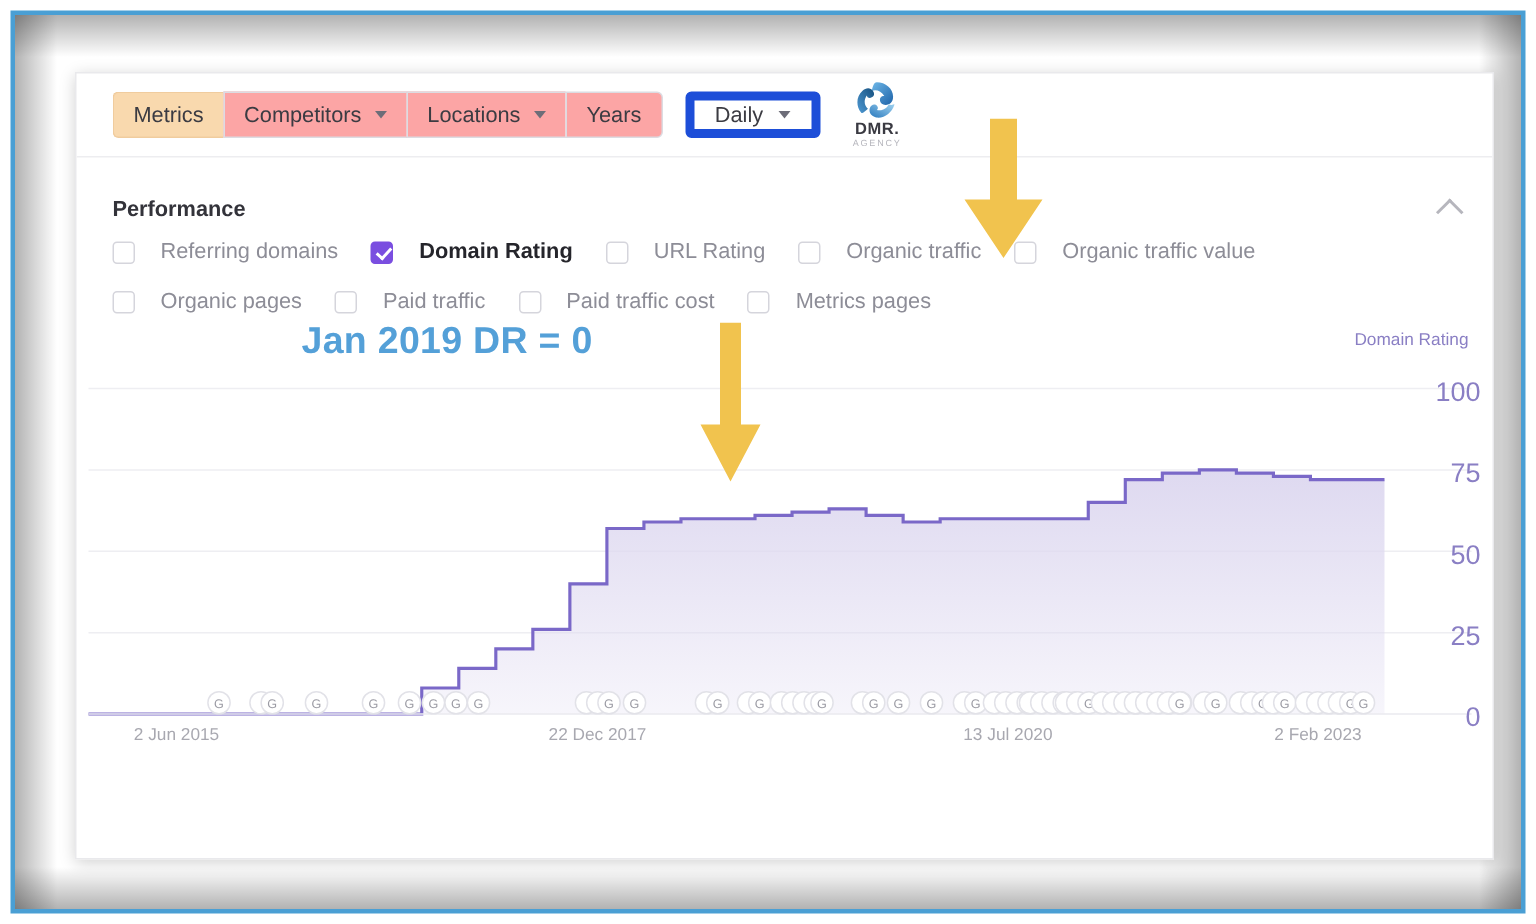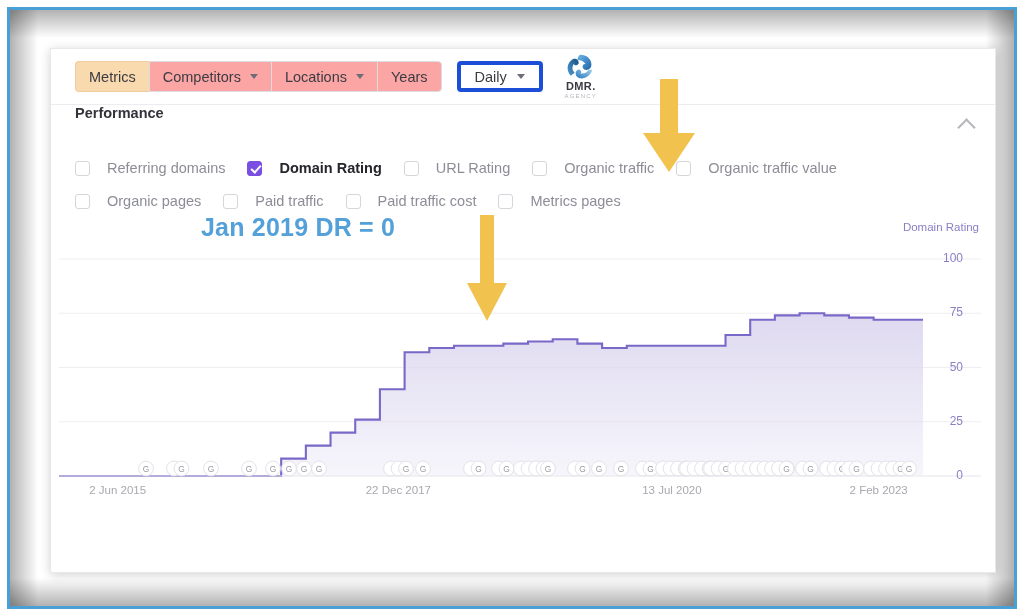--- a/index.html
+++ b/index.html
@@ -77,42 +77,41 @@
     border-right: 4.5px solid transparent;
     border-top: 5.5px solid #6d6d78;
     display: inline-block;
   }
 
   .range-group { margin-left: auto; display: flex; }
   .range-group .seg { min-width: 43px; justify-content: center; padding: 0 10px; }
 
   .daily-btn {
     margin-left: 15px;
-    border: 4px solid #1d4ed8;
+    border: 6px solid #1d4ed8;
     border-radius: 4px;
     background: #fff;
     height: 31px;
     display: flex; align-items: center; gap: 10px;
     padding: 0 14px;
     font-size: 14.5px; color: #3b3b42;
     cursor: pointer;
   }
 
   
   .logo { margin-left: 16px; width: 44px; text-align: center; cursor: pointer; }
   .logo svg { display: block; margin: 0 auto; }
   .logo .l1 { font-size: 11px; font-weight: bold; color: #3a3a42; letter-spacing: .4px; line-height: 11px; margin-top: 1px;}
   .logo .l2 { font-size: 6px; color: #b6b6bd; letter-spacing: 1.2px; line-height: 8px; }
 
   
   .perf-head {
     height: 43px;
-    display: flex; align-items: flex-start;
+    display: flex; align-items: flex-end;
     padding: 0 22px 0 24px;
-    flex-direction: column;
   }
   .perf-title { font-size: 14.5px; font-weight: bold; color: #33333a; }
   .chevron-up {
     margin-left: auto;
     width: 13px; height: 13px;
     border-left: 2px solid #b6b6bd;
     border-top: 2px solid #b6b6bd;
     transform: rotate(45deg);
     cursor: pointer;
   }
@@ -150,22 +149,22 @@
   #chart-svg { position: absolute; left: 0; top: 0; }
 
   .axis-title {
     position: absolute;
     right: 16px; top: 0;
     font-size: 11.5px;
     color: #8a7fc4;
   }
   .ytick {
     position: absolute;
-    right: 32px;
-    font-size: 12px;
+    right: 8px;
+    font-size: 18px;
     color: #8a7fc4;
     text-align: right;
   }
   .xtick {
     position: absolute;
     font-size: 11.5px;
     color: #a8a8b0;
   }
 
   

